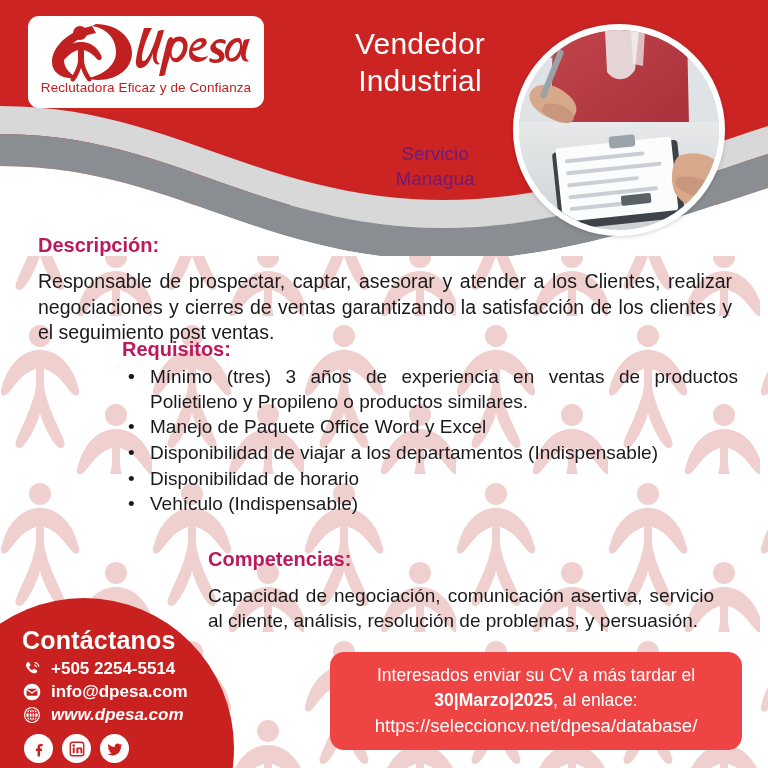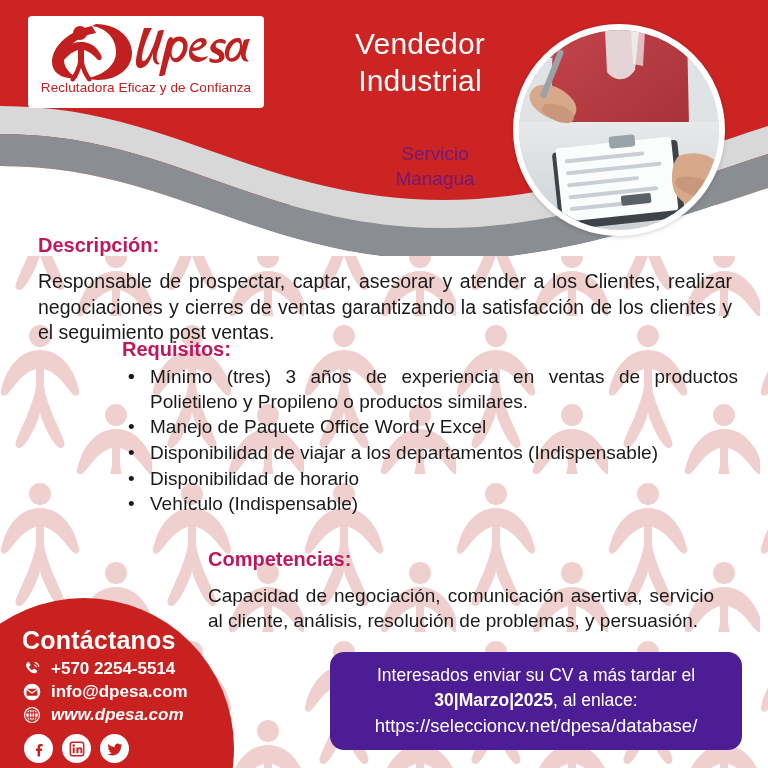--- a/index.html
+++ b/index.html
@@ -23,21 +23,21 @@
   
   .header-red {
     position:absolute; left:0; top:0; width:768px; height:205px;
     background:#CC2423; z-index:1;
   }
   .waves { position:absolute; left:0; top:96px; width:768px; height:160px; z-index:3; }
 
   .logo-box {
     position:absolute; left:28px; top:16px;
     width:236px; height:92px;
-    background:#ffffff; border-radius:4px;
+    background:#ffffff; border-radius:11px;
     z-index:4;
     display:flex; flex-direction:column;
     align-items:center; justify-content:flex-start;
     padding-top:4px;
   }
   .logo-mark { width:212px; height:62px; display:block; }
   .logo-tag {
     color:#C0201F; font-size:13.5px; letter-spacing:.1px;
     font-family:"Liberation Sans", sans-serif; white-space:nowrap;
     margin-top:-2px;
@@ -126,21 +126,21 @@
   .soc {
     width:29px; height:29px; border-radius:50%;
     background:#ffffff; display:flex;
     align-items:center; justify-content:center;
   }
 
   
   .cta {
     position:absolute; left:330px; top:652px;
     width:412px; height:98px; border-radius:14px;
-    background:#4c1d95; z-index:7;
+    background:#ef4444; z-index:7;
     display:flex; flex-direction:column;
     align-items:center; justify-content:center;
     padding:6px 10px;
   }
   .cta-line {
     color:#ffffff; font-size:17.5px; line-height:1.42;
     text-align:center; white-space:nowrap;
   }
   .cta-strong { font-weight:700; }
   .cta-url { font-size:18.5px; }
@@ -325,21 +325,21 @@
   <div class="contact-circle"></div>
   <div class="contact-inner">
     <div class="contact-title">Contáctanos</div>
 
     <div class="c-row">
       <svg class="c-ico" viewBox="0 0 24 24">
         <path d="M6.6 3.5c.6-.4 1.4-.2 1.8.4l1.7 2.6c.3.5.2 1.2-.3 1.6l-1.2 1c-.2.2-.3.5-.1.8.6 1.2 1.9 2.6 3.2 3.4.3.2.6.1.8-.1l1-1.1c.4-.4 1.1-.5 1.6-.2l2.6 1.6c.6.4.8 1.2.4 1.8-1 1.5-2.8 2.3-4.5 1.7-3.6-1.2-7.3-4.8-8.6-8.4-.6-1.7.1-3.5 1.6-4.5z" fill="#ffffff"></path>
         <path d="M15.5 4.2c2.4.5 4.2 2.3 4.7 4.7" stroke="#ffffff" stroke-width="1.3" fill="none" stroke-linecap="round"></path>
         <path d="M15.1 7.2c1.1.3 1.9 1.1 2.2 2.2" stroke="#ffffff" stroke-width="1.3" fill="none" stroke-linecap="round"></path>
       </svg>
-      <span class="c-txt">+570 2254-5514</span>
+      <span class="c-txt">+505 2254-5514</span>
     </div>
 
     <div class="c-row">
       <svg class="c-ico" viewBox="0 0 24 24">
         <circle cx="12" cy="12" r="10" fill="#ffffff"></circle>
         <rect x="5.5" y="8" width="13" height="8.4" rx="1.2" fill="#C9211F"></rect>
         <path d="M5.5 8.6l6.5 4.6 6.5-4.6" stroke="#ffffff" stroke-width="1.5" fill="none" stroke-linejoin="round"></path>
       </svg>
       <span class="c-txt">info@dpesa.com</span>
     </div>

